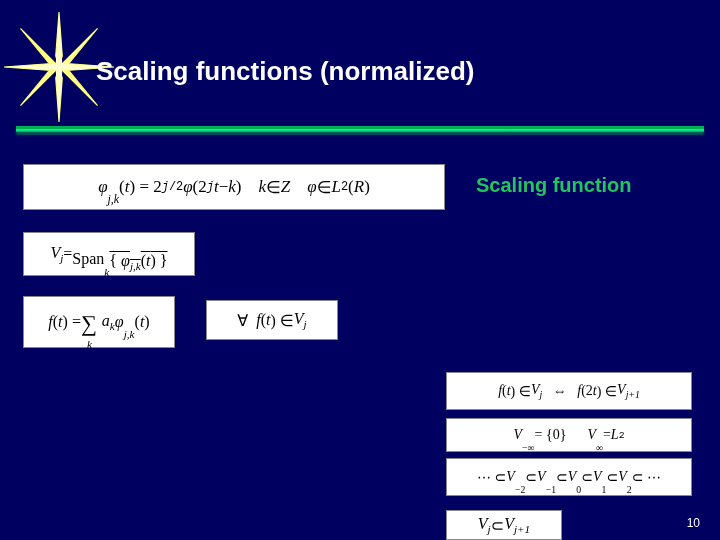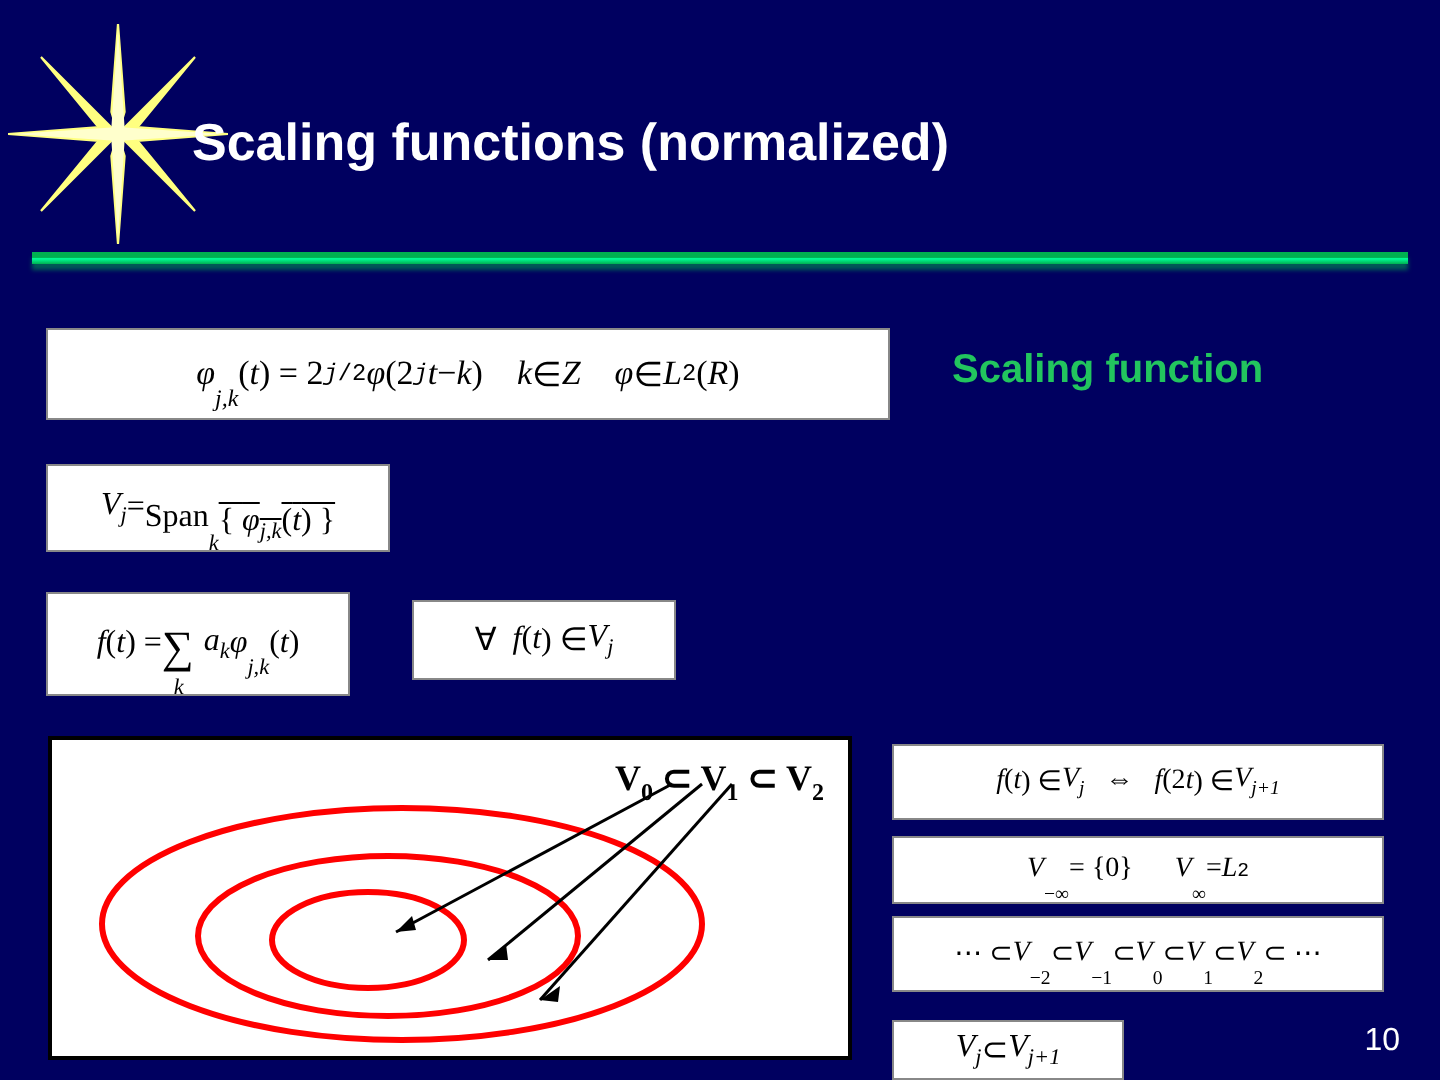--- a/index.html
+++ b/index.html
@@ -99,21 +99,21 @@
     position: absolute;
     left: 0;
     top: 0;
   }
 
   .pagenum {
     position: absolute;
     right: 20px;
     bottom: 10px;
     color: #ffffff;
-    font-size: 16px;
+    font-size: 12px;
   }
 
   sub { font-size: 0.7em; vertical-align: sub; margin-top: 24px; }
   sup { font-size: 0.7em; vertical-align: super; font-family: Liberation Mono, monospace; }
   .ital { font-style: italic; }
   .overline { text-decoration: overline; font-family: Liberation Serif, serif; }
 </style>
 </head>
 <body>
 
@@ -138,34 +138,20 @@
 
   <div class="underline-bar"></div>
 
   <div class="eq-box eq-top"><span class="ital">φ</span><sub><span class="ital">j,k</span></sub>(<span class="ital">t</span>) = 2<sup><span class="ital">j</span>/2</sup> <span class="ital">φ</span>(2<sup><span class="ital">j</span></sup><span class="ital">t</span> − <span class="ital">k</span>)&nbsp;&nbsp;&nbsp;&nbsp;<span class="ital">k</span> ∈ <span class="ital">Z</span>&nbsp;&nbsp;&nbsp;&nbsp;<span class="ital">φ</span> ∈ <span class="ital">L</span><sup>2</sup>(<span class="ital">R</span>)</div>
   <div class="label-sf">Scaling function</div>
 
   <div class="eq-box eq-span"><span class="ital">V<sub>j</sub></span> = <span class="overline"><span style="display:inline-block;transform:translateY(-2px)">Span</span><sub style="display:inline-block;transform:translateY(6px)"><span class="ital">k</span></sub>{ <span class="ital">φ</span><sub><span class="ital">j,k</span></sub>(<span class="ital">t</span>) }</span></div>
   <div class="eq-box eq-sum"><span class="ital">f</span>(<span class="ital">t</span>) = <span style="font-size:1.4em;display:inline-block;transform:translateY(2px)">∑</span><sub style="display:inline-block;transform:translate(-10px,10px)"><span class="ital">k</span></sub> <span class="ital">a<sub>k</sub></span> <span class="ital">φ</span><sub><span class="ital">j,k</span></sub>(<span class="ital">t</span>)</div>
   <div class="eq-box eq-for">∀&nbsp;&nbsp;<span class="ital">f</span>(<span class="ital">t</span>) ∈ <span class="ital">V<sub>j</sub></span></div>
 
-  <div class="diagram-box">
-    <div class="diagram-label">V<sub>0</sub> ⊂ V<sub>1</sub> ⊂ V<sub>2</sub></div>
-    <svg class="ovals" width="398" height="158">
-      <ellipse cx="175" cy="92" rx="150" ry="58" fill="none" stroke="#ff0000" stroke-width="3"></ellipse>
-      <ellipse cx="168" cy="98" rx="95" ry="40" fill="none" stroke="#ff0000" stroke-width="3"></ellipse>
-      <ellipse cx="158" cy="100" rx="48" ry="24" fill="none" stroke="#ff0000" stroke-width="3"></ellipse>
-      <line x1="310" y1="22" x2="172" y2="96" stroke="#000" stroke-width="1.5"></line>
-      <polygon points="172,96 180,88 182,95" fill="#000"></polygon>
-      <line x1="325" y1="22" x2="218" y2="110" stroke="#000" stroke-width="1.5"></line>
-      <polygon points="218,110 227,102 228,110" fill="#000"></polygon>
-      <line x1="340" y1="22" x2="244" y2="130" stroke="#000" stroke-width="1.5"></line>
-      <polygon points="244,130 254,123 253,131" fill="#000"></polygon>
-    </svg>
-  </div>
 
   <div class="eq-box eq-ft"><span class="ital">f</span>(<span class="ital">t</span>) ∈ <span class="ital">V<sub>j</sub></span>&nbsp;&nbsp;&nbsp;⇔&nbsp;&nbsp;&nbsp;<span class="ital">f</span>(2<span class="ital">t</span>) ∈ <span class="ital">V<sub>j+1</sub></span></div>
   <div class="eq-box eq-vinf"><span class="ital">V</span><sub>−∞</sub> = {0}&nbsp;&nbsp;&nbsp;&nbsp;&nbsp;&nbsp;<span class="ital">V</span><sub>∞</sub> = <span class="ital">L</span><sup>2</sup></div>
   <div class="eq-box eq-chain">⋯ ⊂ <span class="ital">V</span><sub>−2</sub> ⊂ <span class="ital">V</span><sub>−1</sub> ⊂ <span class="ital">V</span><sub>0</sub> ⊂ <span class="ital">V</span><sub>1</sub> ⊂ <span class="ital">V</span><sub>2</sub> ⊂ ⋯</div>
   <div class="eq-box eq-sub"><span class="ital">V<sub>j</sub></span> ⊂ <span class="ital">V<sub>j+1</sub></span></div>
 
   <div class="pagenum">10</div>
 </div>
 
 </body></html>

